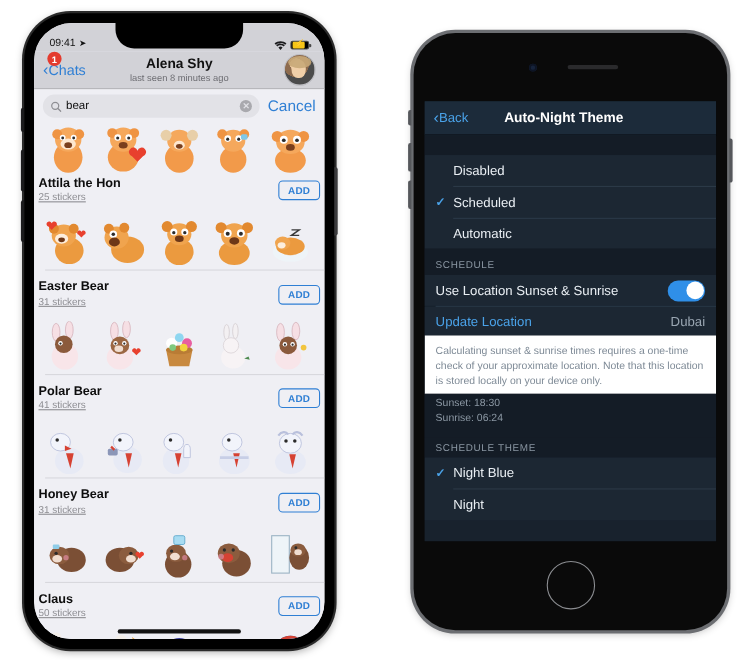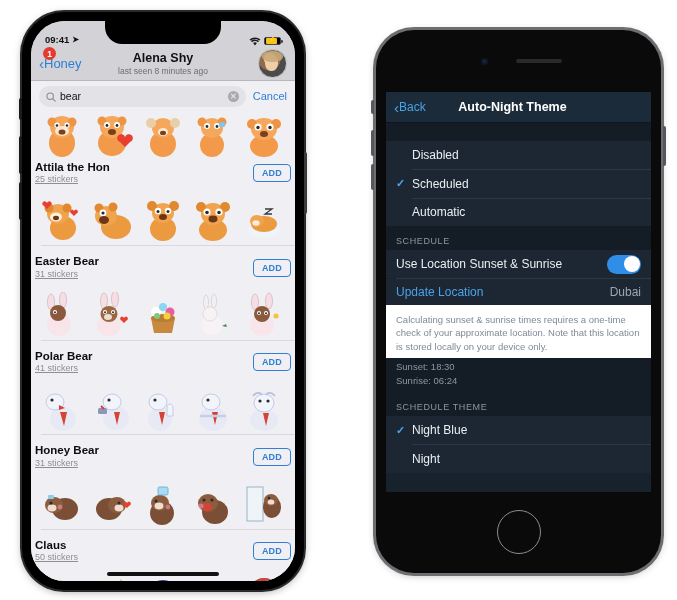--- a/index.html
+++ b/index.html
@@ -26,21 +26,21 @@
   .btn-right{position:absolute;right:-3px;width:3px;background:#3a3a3c;border-radius:0 2px 2px 0;}
   .notch{
     position:absolute;left:50%;transform:translateX(-50%);top:0;
     width:116px;height:23px;background:#000;border-radius:0 0 17px 17px;z-index:30;
   }
   
   .statusbar{
     position:relative;height:26px;background:#d2d2d7;
     display:flex;align-items:flex-end;justify-content:space-between;
     padding:0 14px 2px 14px;box-sizing:border-box;
-    font-size:9.5px;font-weight:bold;color:#111;
+    font-size:9.5px;font-weight:normal;color:#111;
   }
   .status-left{display:flex;align-items:center;gap:3px;z-index:31;}
   .status-right{display:flex;align-items:center;gap:4px;z-index:31;}
   .loc-arrow{font-size:8px;}
   .wifi{width:11px;height:8px;position:relative;}
   .wifi svg{display:block;}
   .batt{
     width:17px;height:8.5px;border:1px solid #4a4a4a;border-radius:2px;position:relative;
     box-sizing:border-box;background:#000;
   }
@@ -81,21 +81,21 @@
   }
   .searchfield{
     flex:1;height:21px;border-radius:11px;background:#e2e2e7;display:flex;align-items:center;
     padding:0 7px;box-sizing:border-box;gap:5px;color:#111;font-size:10.5px;
   }
   .mag{width:9px;height:9px;flex:0 0 auto;}
   .clear-x{
     margin-left:auto;width:11px;height:11px;border-radius:50%;background:#a9a9ae;
     color:#e2e2e7;font-size:8px;line-height:11px;text-align:center;font-weight:bold;
   }
-  .cancel{color:#2f7fd4;font-size:11px;}
+  .cancel{color:#2f7fd4;font-size:14px;}
 
   
   .stickerlist{
     position:absolute;left:0;right:0;top:90px;bottom:0;background:#efeff4;overflow:hidden;
   }
   .sticker-row{display:flex;align-items:center;justify-content:space-between;padding:0 4px;height:44px;}
   .sticker-strip{display:flex;align-items:center;justify-content:space-around;height:50px;padding:0 6px;}
   .sticker{width:42px;height:46px;flex:0 0 auto;position:relative;}
   .pack-name{font-size:11.5px;font-weight:bold;color:#0d0d0d;line-height:1.25;}
   .pack-count{font-size:9px;color:#8e8e93;line-height:1.3;text-decoration:underline;}
@@ -196,21 +196,21 @@
           <span class="batt">
               <i></i>
             </span>
         </div>
       </div>
 
       <div class="navbar">
         <div class="nav-back">
           <span class="chev">‹</span>
           <span class="badge">1</span>
-          <span>Honey</span>
+          <span>Chats</span>
         </div>
         <div class="nav-title-wrap">
           <div class="nav-title">Alena Shy</div>
           <div class="nav-sub">last seen 8 minutes ago</div>
         </div>
         <div class="avatar"></div>
       </div>
 
       <div class="searchrow">
         <div class="searchfield">

